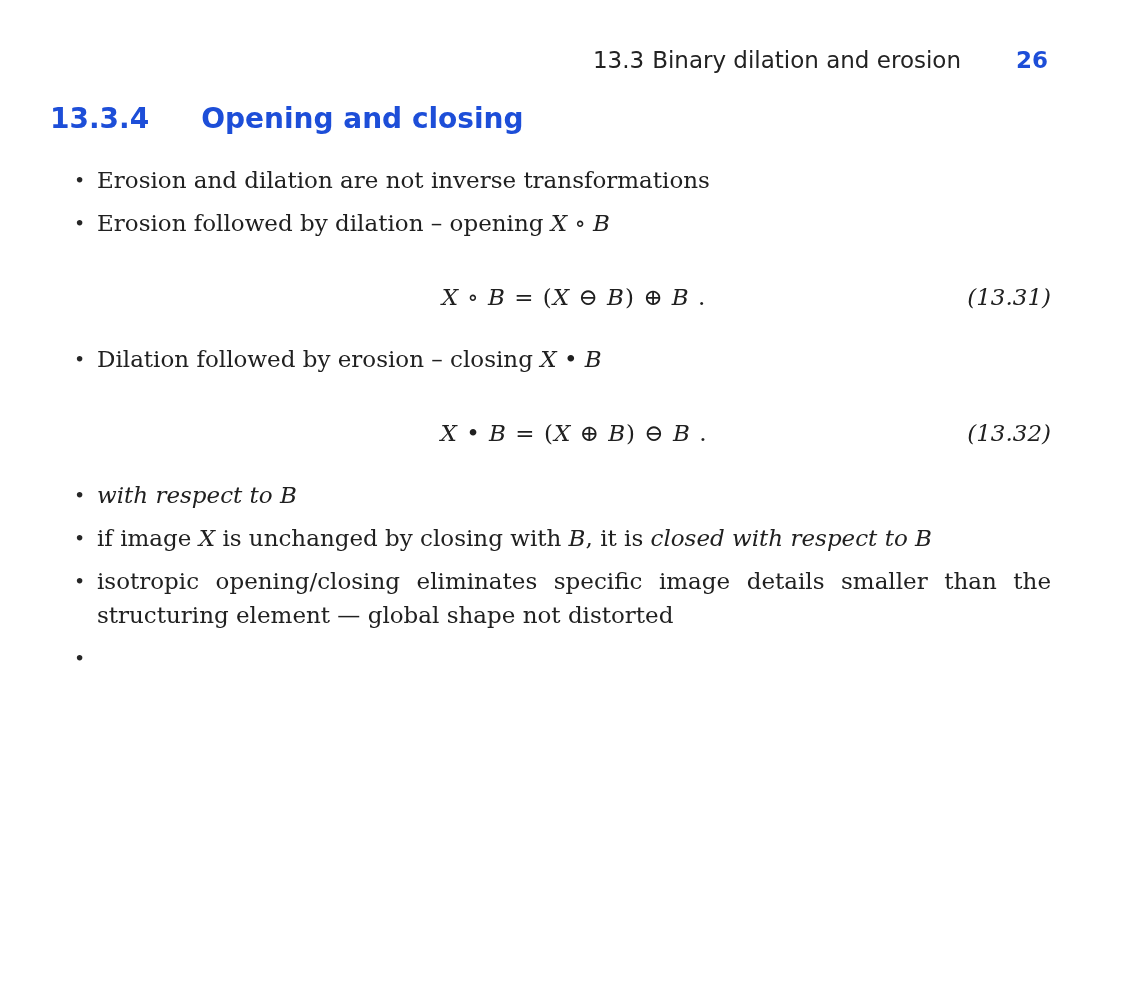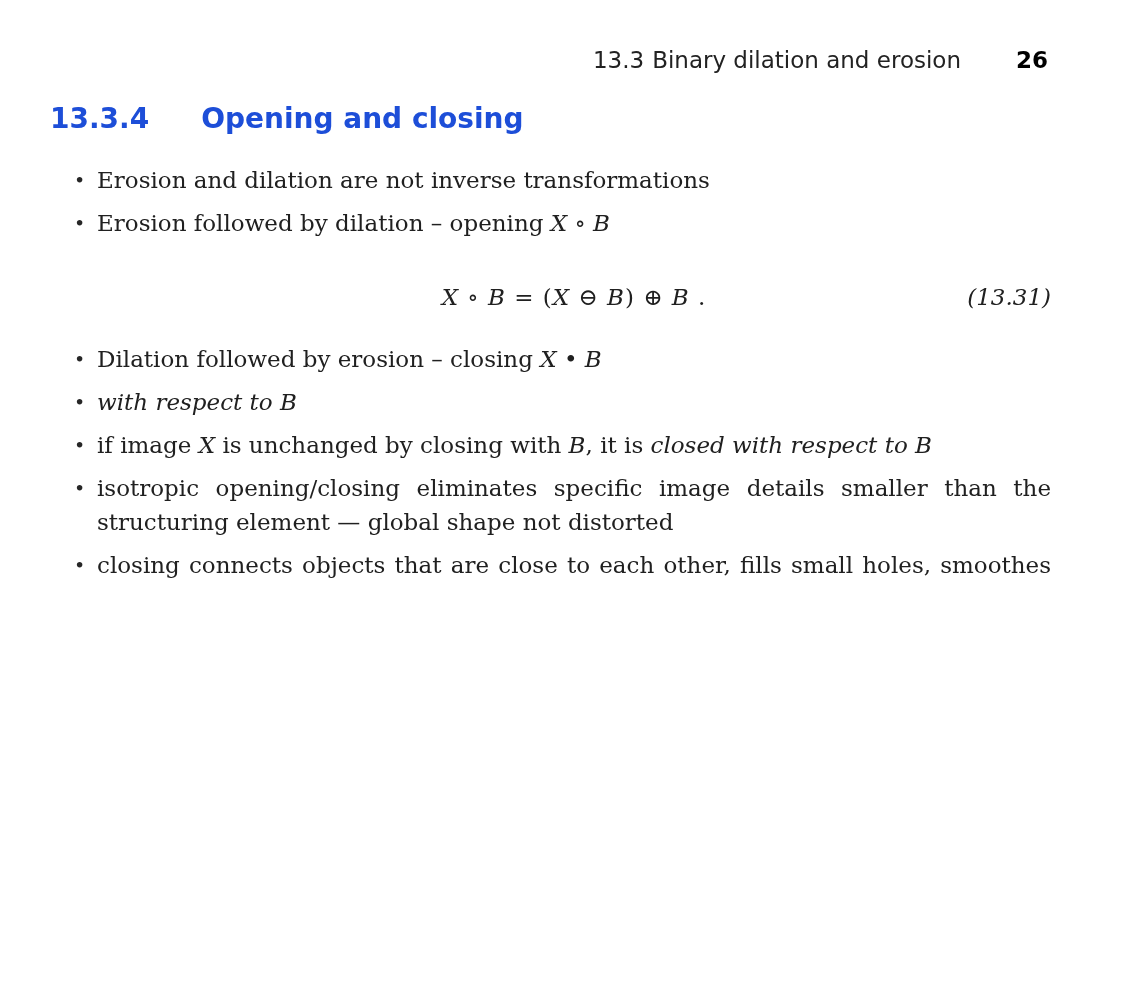--- a/index.html
+++ b/index.html
@@ -26,21 +26,21 @@
     text-align: right;
     font-family: "DejaVu Sans", "Liberation Sans", sans-serif;
     font-size: 23px;
     color: #222222;
     white-space: nowrap;
   }
   .running-header .sec-num { margin-right: 8px; }
   .running-header .pgnum {
     font-weight: 700;
     margin-left: 55px;
-    color: #000000;
+    color: #1d4ed8;
     text-align: right;
   }
   
   .section-heading {
     position: absolute;
     top: 102px;
     left: 50px;
     font-family: "DejaVu Sans", "Liberation Sans", sans-serif;
     font-weight: 700;
     font-size: 28px;
@@ -115,32 +115,35 @@
         <span class="line"><span>Erosion followed by dilation – </span><span class="bd">opening</span><span> </span><span class="it">X</span><span> ∘ </span><span class="it">B</span></span>
       </div>
       <div class="equation-row">
         <span class="eq-body"><span class="it">X</span><span> ∘ </span><span class="it">B</span><span> = (</span><span class="it">X</span><span> ⊖ </span><span class="it">B</span><span>) ⊕ </span><span class="it">B</span><span> .</span></span>
         <span class="eq-number">(13.31)</span>
       </div>
       <div class="bullet-item">
         <span class="marker">•</span>
         <span class="line"><span>Dilation followed by erosion – </span><span class="bd">closing</span><span> </span><span class="it">X</span><span> • </span><span class="it">B</span></span>
       </div>
+      <div class="equation-row">
+        <span class="eq-body"><span class="it">X</span><span> • </span><span class="it">B</span><span> = (</span><span class="it">X</span><span> ⊕ </span><span class="it">B</span><span>) ⊖ </span><span class="it">B</span><span> .</span></span>
+        <span class="eq-number">(13.32)</span>
+      </div>
       <div class="bullet-item">
         <span class="marker">•</span>
         <span class="line"><span class="it">with respect to B</span></span>
       </div>
       <div class="bullet-item">
         <span class="marker">•</span>
         <span class="line"><span>if image </span><span class="it">X</span><span> is unchanged by closing with </span><span class="it">B</span><span>, it is </span><span class="it">closed with respect to B</span></span>
       </div>
       <div class="bullet-item">
         <span class="marker">•</span>
         <span class="line just"><span>isotropic opening/closing eliminates specific image details smaller than the</span></span>
         <span class="line"><span>structuring element — global shape not distorted</span></span>
       </div>
       <div class="bullet-item">
         <span class="marker">•</span>
-        <span class="line just"><span>closing connects objects that are close to each other, fills small holes, smoothes</span></span>
       </div>
     </div>
 
 </div>
 
 </body></html>

